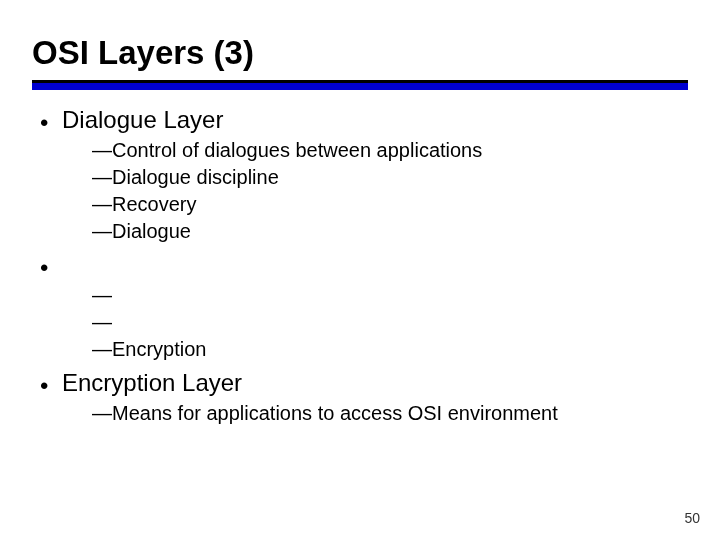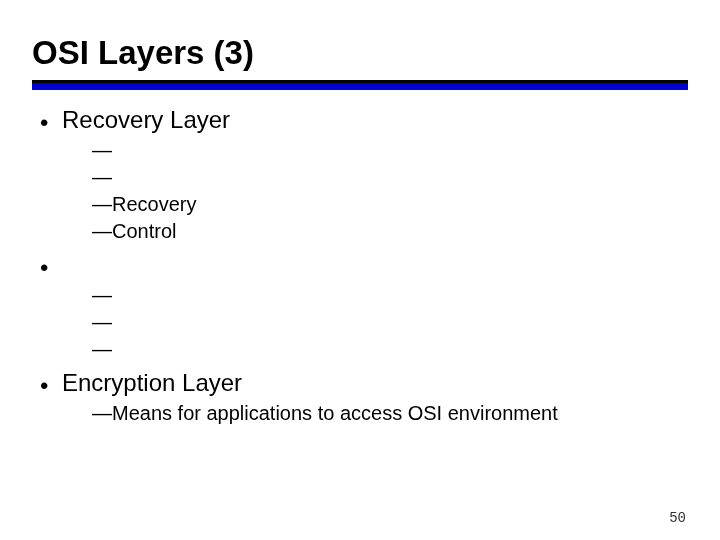--- a/index.html
+++ b/index.html
@@ -71,71 +71,74 @@
   }
   .sub .row {
     display: flex;
     align-items: flex-start;
   }
   .sub .dash {
     flex: 0 0 auto;
   }
   .pagenum {
     position: absolute;
-    right: 34px;
+    right: 20px;
     bottom: 14px;
     font-size: 14px;
     color: #333;
-    font-family: Liberation Mono, monospace;
+    font-family: Liberation Sans, sans-serif;
   }
 </style>
 </head>
 <body>
 
 <div class="slide">
 
   <div class="title">OSI Layers (3)</div>
   <div class="rule-black"></div>
   <div class="rule-blue"></div>
 
   <div class="content">
 
     <div class="bullet-l1">
       <span class="dot">•</span>
-      <span>Recovery Layer</span>
+      <span>Dialogue Layer</span>
     </div>
     <div class="sub">
       <div class="row">
           <span class="dash">—</span>
+          <span>Control of dialogues between applications</span>
         </div>
       <div class="row">
           <span class="dash">—</span>
+          <span>Dialogue discipline</span>
         </div>
       <div class="row">
           <span class="dash">—</span>
           <span>Recovery</span>
         </div>
       <div class="row">
           <span class="dash">—</span>
-          <span>Control</span>
+          <span>Dialogue</span>
         </div>
     </div>
 
     <div class="bullet-l1">
       <span class="dot">•</span>
     </div>
     <div class="sub">
       <div class="row">
           <span class="dash">—</span>
         </div>
       <div class="row">
           <span class="dash">—</span>
         </div>
       <div class="row">
           <span class="dash">—</span>
+          <span>Encryption</span>
         </div>
     </div>
 
     <div class="bullet-l1">
       <span class="dot">•</span>
       <span>Encryption Layer</span>
     </div>
     <div class="sub">
       <div class="row">
           <span class="dash">—</span>

